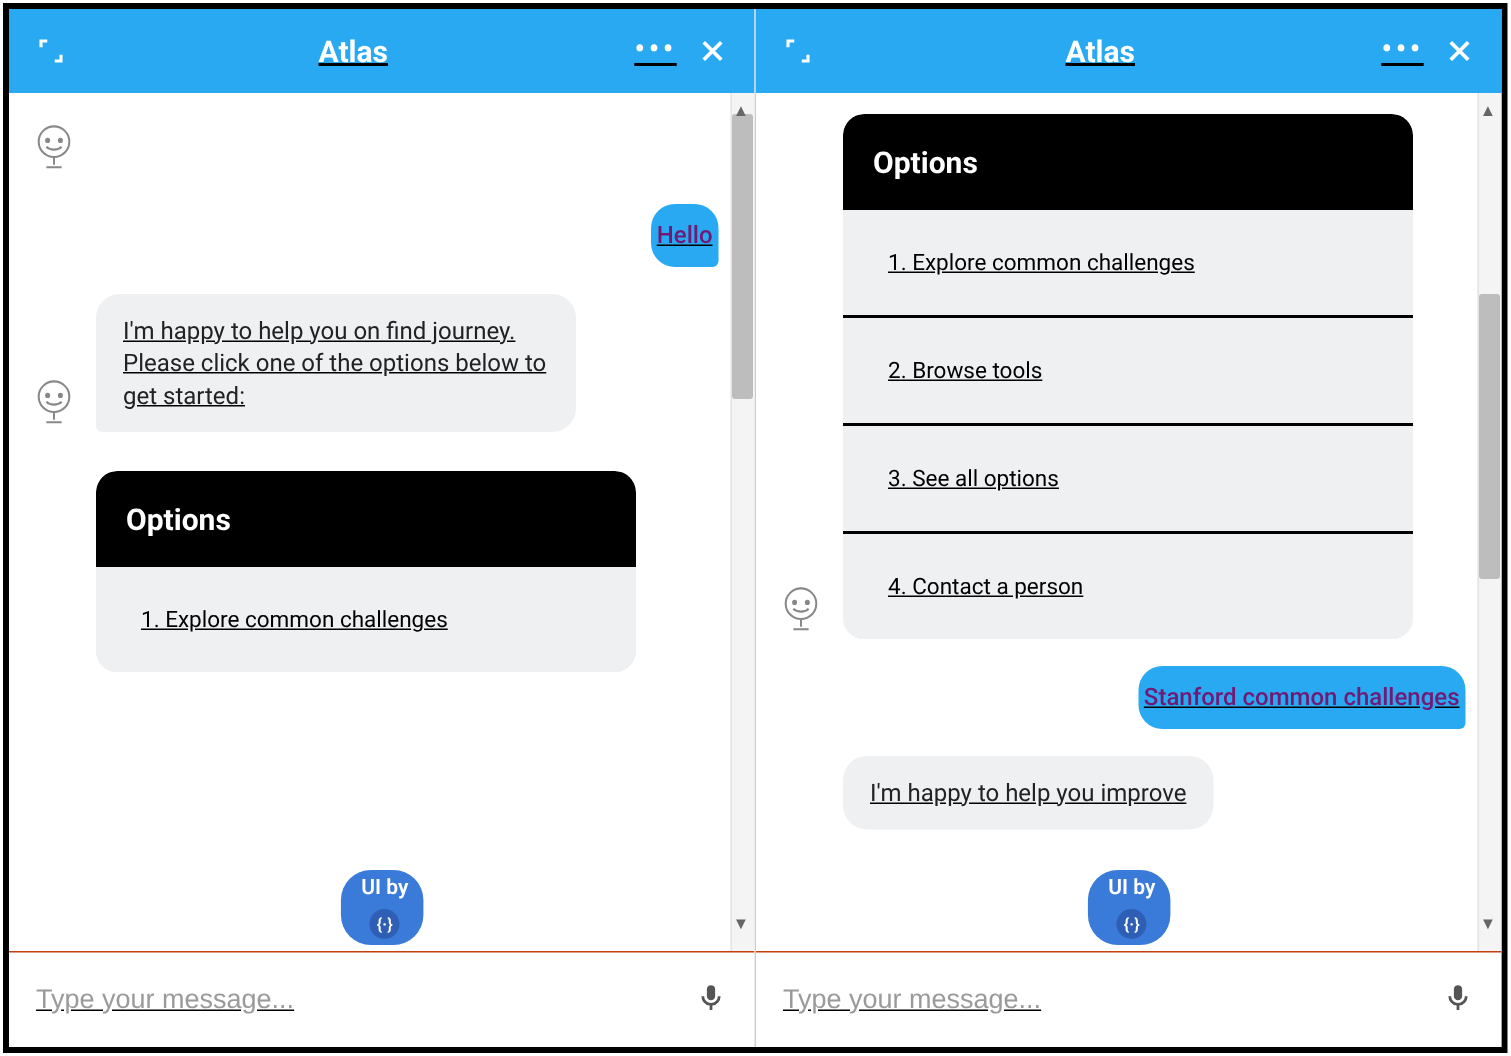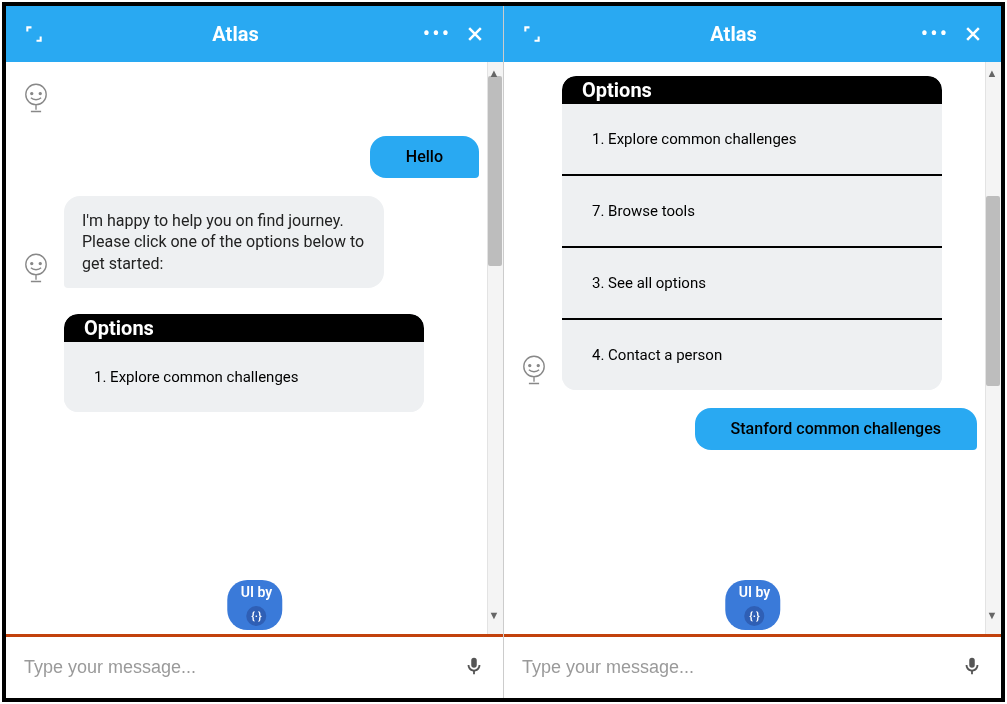--- a/index.html
+++ b/index.html
@@ -10,20 +10,21 @@
     height: 704px;
     overflow: hidden;
   }
   .outer {
     border: 4px solid #000;
     width: 1003px;
     height: 700px;
     margin: 2px;
     display: flex;
     background: #fff;
+    text-decoration: underline;
   }
   .panel {
     flex: 1;
     display: flex;
     flex-direction: column;
     border-right: 1px solid #ccc;
     position: relative;
     overflow: hidden;
   }
   .panel:last-child { border-right: none; }
@@ -61,39 +62,39 @@
     background: #eef0f2;
     border-radius: 16px;
     padding: 14px 18px;
     max-width: 320px;
     font-size: 16px;
     line-height: 1.35;
     color: #222;
   }
   .bubble.user {
     background: #29a9f2;
-    color: #000000;
+    color: #701a75;
     border-bottom-right-radius: 4px;
-    padding: 10px 36px;
+    padding: 10px 4px;
     font-weight: 500;
   }
   .bubble.bot { border-bottom-left-radius: 4px; }
   .options-card {
     background: #eef0f2;
     border-radius: 14px;
     overflow: hidden;
     width: 360px;
     margin-top: 8px;
   }
   .options-header {
     background: #000;
     color: #fff;
     font-size: 20px;
     font-weight: 700;
-    padding: 2px 20px;
+    padding: 20px 20px;
     border-top-left-radius: 14px;
     border-top-right-radius: 14px;
   }
   .option-item {
     padding: 26px 30px;
     font-size: 15px;
     color: #000000;
     border-bottom: 2px solid #000;
     cursor: pointer;
     background:#eef0f2;
@@ -117,21 +118,21 @@
     flex-direction: column;
   }
   .ui-by-circle {
     width:20px; height:20px; border-radius:50%;
     background:#2f5fb5;
     display:flex; align-items:center; justify-content:center;
     font-size:11px; color:#fff;
   }
   .input-row {
     height: 64px;
-    border-top: 3px solid #c2410c;
+    border-top: 1px solid #c2410c;
     display:flex;
     align-items:center;
     padding: 0 18px;
     gap: 12px;
     flex-shrink:0;
     background:#fff;
   }
   .msg-input {
     flex:1;
     border:none;
@@ -294,30 +295,34 @@
                 <circle cx="15" cy="16" r="1.2" fill="#888"></circle>
                 <circle cx="25" cy="16" r="1.2" fill="#888"></circle>
                 <path d="M14 21c3 3 9 3 12 0"></path>
                 <path d="M20 29v6M14 37h12"></path>
             </svg>
           </span>
         </div>
         <div class="options-card" style="width:380px;">
           <div class="options-header">Options</div>
           <div class="option-item">1. Explore common challenges</div>
-          <div class="option-item">7. Browse tools</div>
+          <div class="option-item">2. Browse tools</div>
           <div class="option-item">3. See all options</div>
           <div class="option-item">4. Contact a person</div>
         </div>
       </div>
 
       <div class="row user">
         <div class="bubble user">Stanford common challenges</div>
       </div>
 
+      <div class="row" style="margin-bottom:0;">
+        <div class="avatar-col"></div>
+        <div class="bubble bot" style="border-bottom-left-radius:16px;">I'm happy to help you improve</div>
+      </div>
     </div>
 
     <div class="ui-by">
       <span>UI by</span>
       <span class="ui-by-circle">{·}</span>
     </div>
 
     <div class="input-row">
       <input class="msg-input" placeholder="Type your message..." style="">
       <span>

